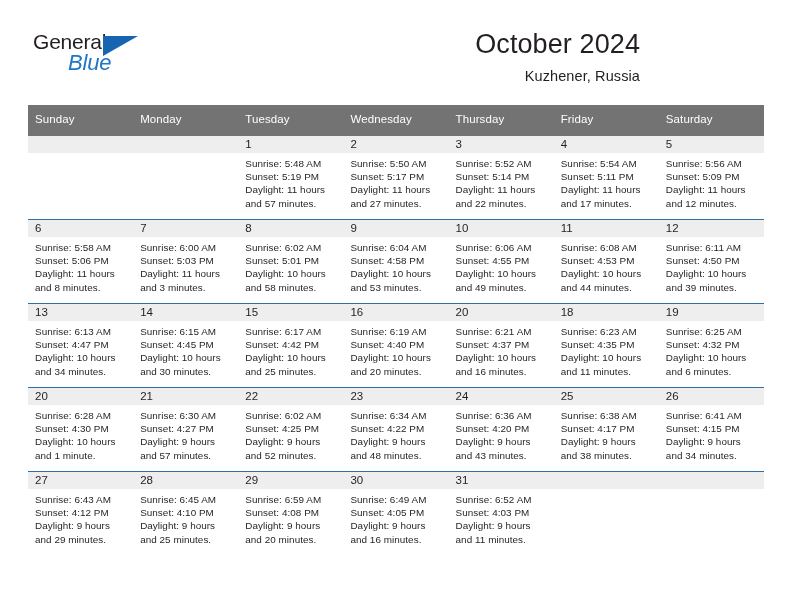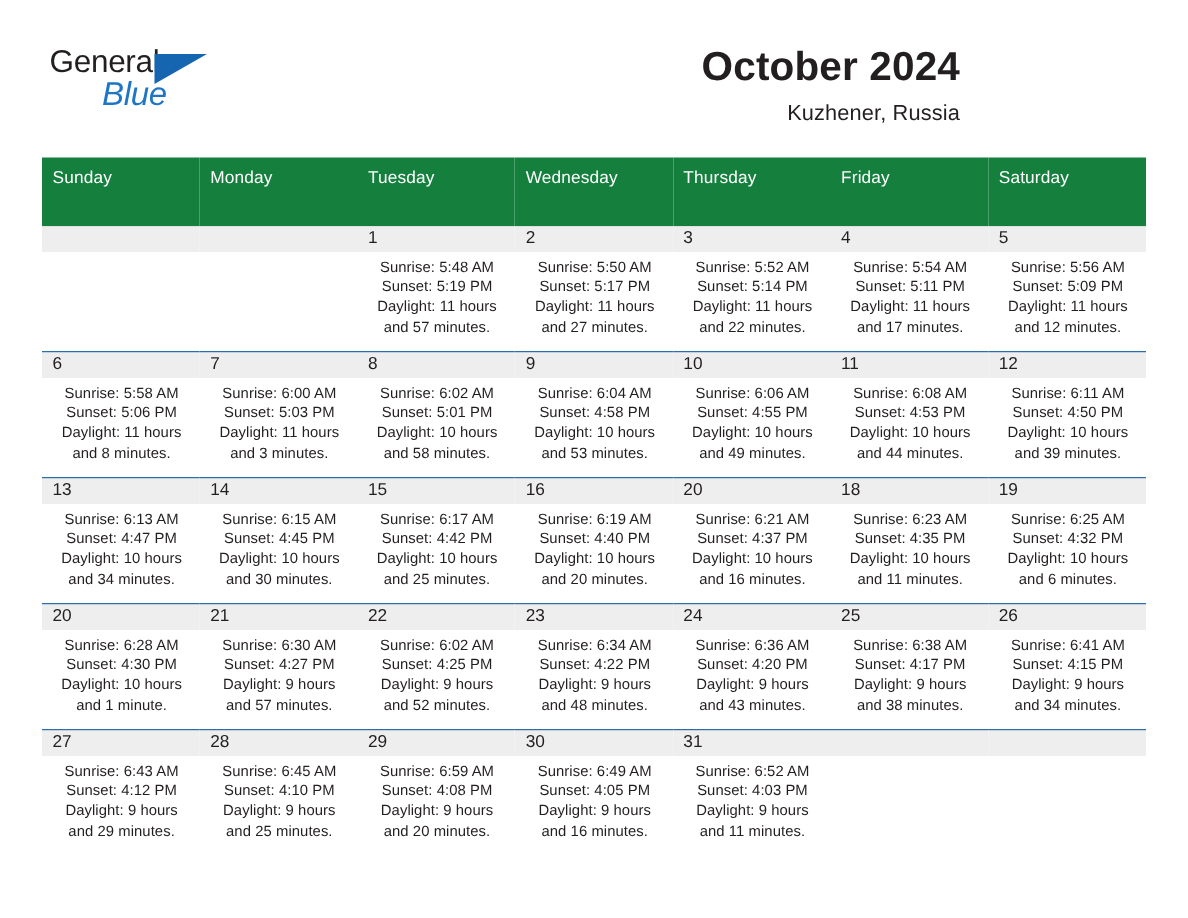--- a/index.html
+++ b/index.html
@@ -65,21 +65,21 @@
   }
 
   .title-block {
     position: absolute;
     right: 0;
     top: 0;
     text-align: right;
   }
   .cal-title {
     font-size: 27px;
-    font-weight: bold;
+    font-weight: normal;
     color: #231f20;
     line-height: 32px;
     letter-spacing: 0.1px;
   }
   .cal-subtitle {
     font-size: 14.5px;
     color: #231f20;
     line-height: 20px;
     margin-top: 6px;
     letter-spacing: 0.1px;
@@ -88,26 +88,26 @@
   
   .calendar {
     position: absolute;
     left: 28px;
     top: 105px;
     width: 736px;
     border-collapse: collapse;
     table-layout: fixed;
   }
   .calendar th {
-    background: #15803d;
+    background: #737373;
     color: #ffffff;
     font-weight: normal;
     font-size: 11.5px;
     text-align: left;
-    padding: 5px 0 23px 7px;
+    padding: 5px 0 8px 7px;
     height: 18px;
     letter-spacing: 0.1px;
   }
   .calendar td {
     width: 105.14px;
     height: 83px;
     vertical-align: top;
     padding: 0;
     border-top: 1.6px solid #2e6da8;
     background: #ffffff;
@@ -127,21 +127,20 @@
     padding-left: 7px;
     font-size: 11.5px;
     color: #231f20;
   }
   .daybody {
     padding: 4px 6px 0 7px;
     font-size: 9.9px;
     line-height: 13.2px;
     color: #231f20;
     letter-spacing: 0.05px;
-    text-align: center;
   }
   .daybody div {
     white-space: nowrap;
   }
   .empty .daynum-strip {
     background: #eeeeee;
   }
 </style>
 </head>
 <body>

